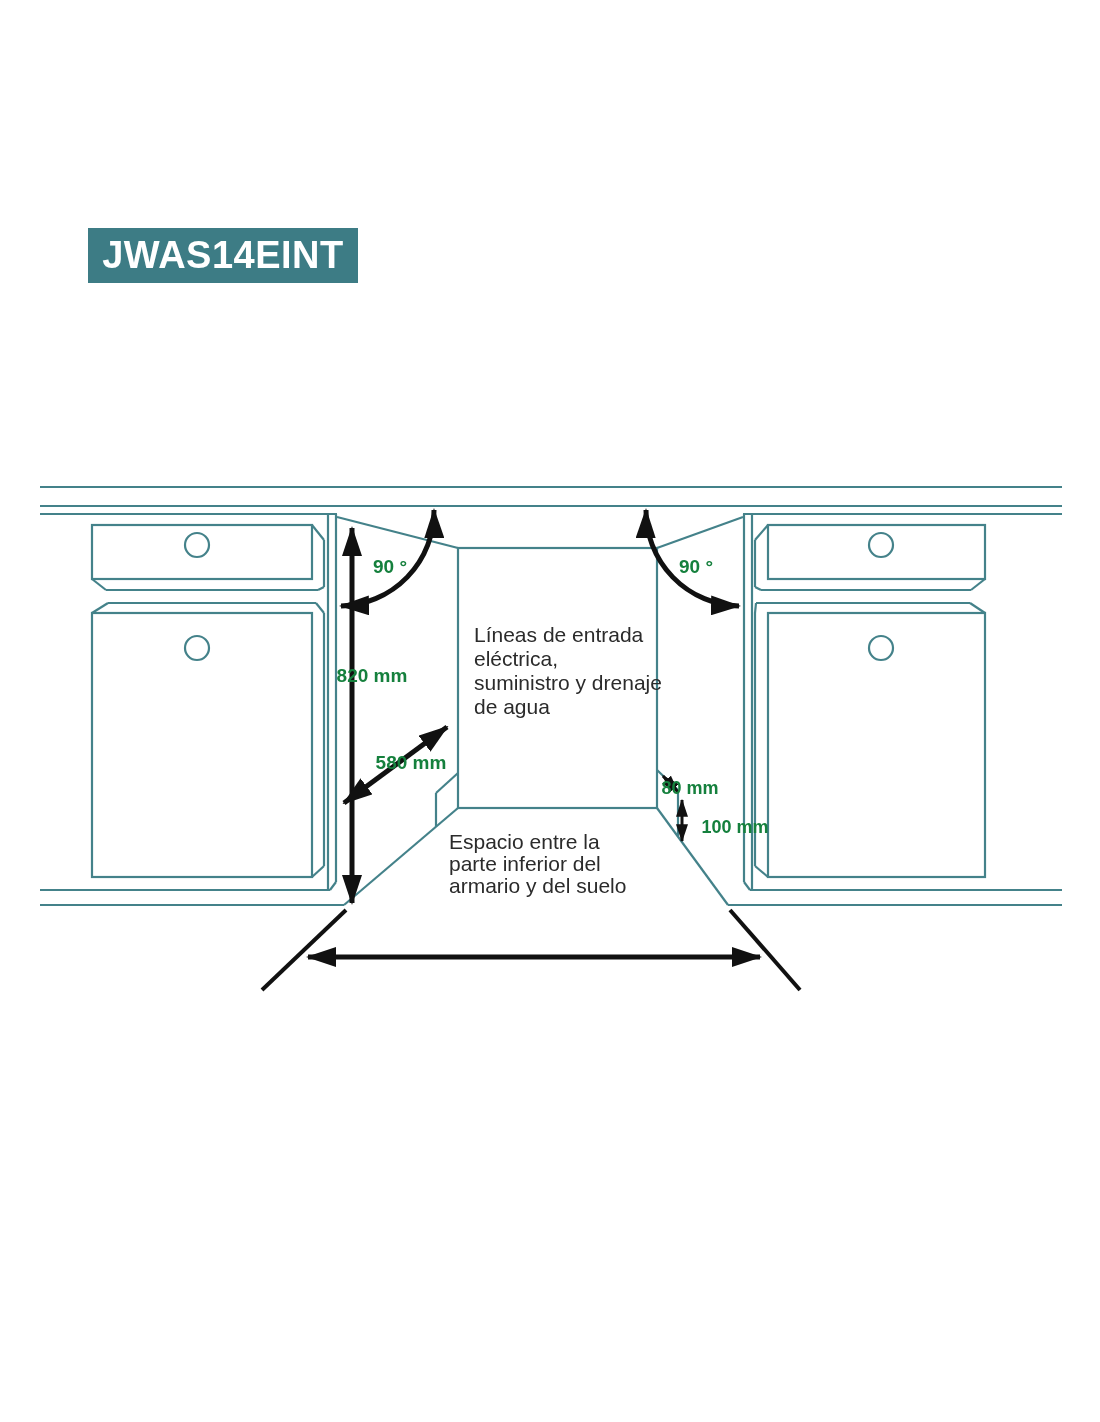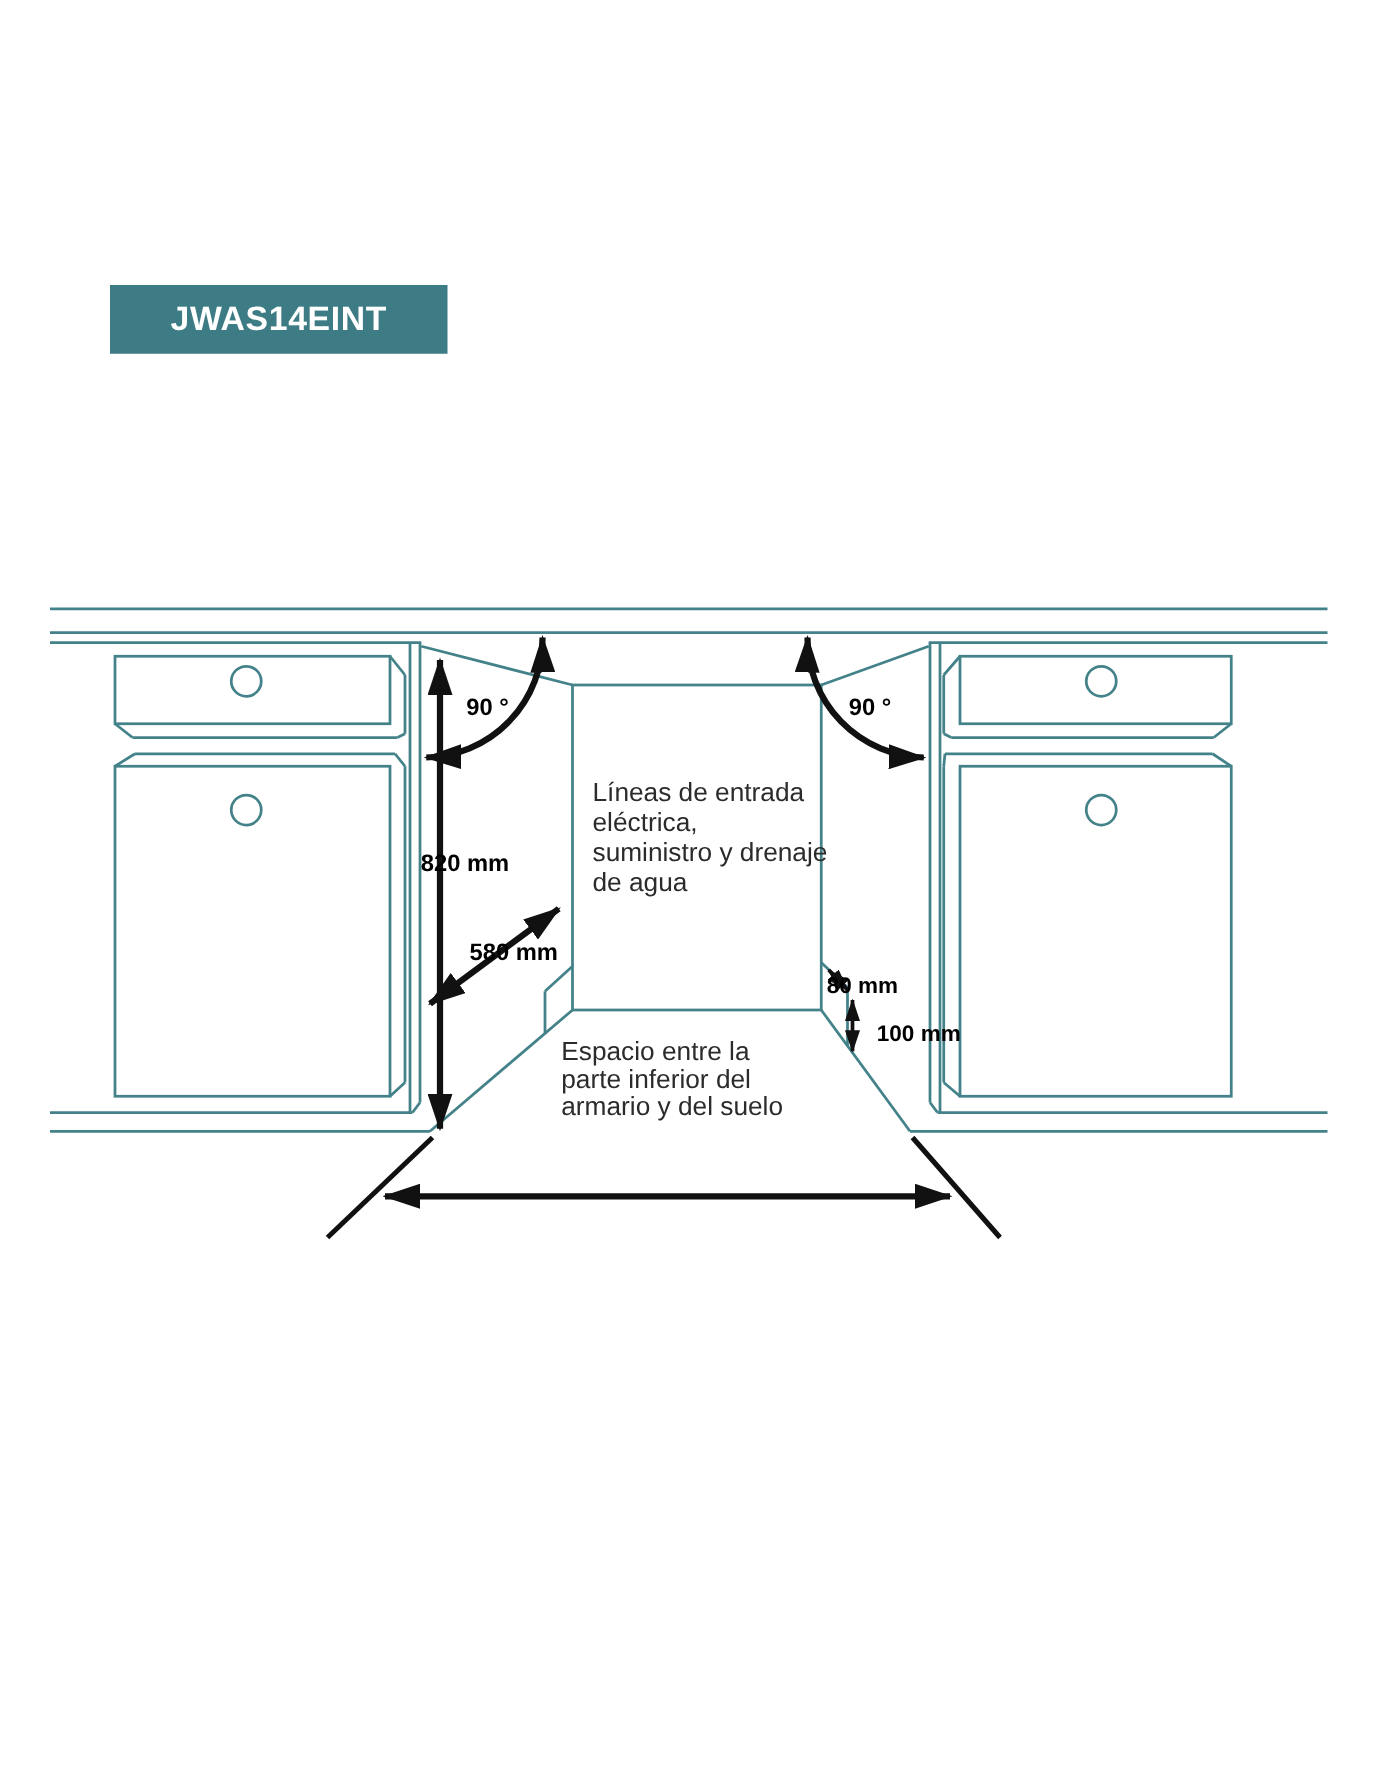--- a/index.html
+++ b/index.html
@@ -1,22 +1,22 @@
 <!DOCTYPE html>
 <html><head>
 <meta charset="utf-8">
 <style>
   html,body{margin:0;padding:0;background:#ffffff;}
   .canvas{position:relative;width:1100px;height:1422px;background:#ffffff;overflow:hidden;
           font-family:"Liberation Sans", sans-serif;}
   .canvas svg{position:absolute;left:0;top:0;}
   .badge{position:absolute;left:88px;top:228px;width:270px;height:55px;
-         background:#3d7c85;color:#ffffff;font-size:27px;font-weight:bold;
+         background:#3d7c85;color:#ffffff;font-size:38px;font-weight:bold;
          display:flex;align-items:center;justify-content:center;letter-spacing:.5px;}
-  .lbl{position:absolute;color:#000000;font-weight:bold;font-size:19px;text-align:center;white-space:nowrap;}
+  .lbl{position:absolute;color:#15803d;font-weight:bold;font-size:19px;text-align:center;white-space:nowrap;}
   .lbl.small{font-size:18px;}
   .note{position:absolute;color:#2b2b2b;font-size:21px;line-height:24px;white-space:pre-line;text-align:left;}
   .dimtext{position:absolute;color:#222222;font-size:23px;text-align:center;white-space:nowrap;width:420px;}
 </style>
 </head>
 <body>
 
 <div class="canvas">
 
   <svg width="1100" height="1422" viewBox="0 0 1100 1422">
@@ -127,21 +127,21 @@
       <line x1="730" y1="910" x2="800" y2="990" stroke-width="4"></line>
       <line x1="308" y1="957" x2="760" y2="957" stroke-width="5" marker-start="url(#ah)" marker-end="url(#ah)"></line>
     </g>
   </svg>
 
   <div class="badge">JWAS14EINT</div>
 
   <div class="lbl" style="left:362px;top:556px;width:56px;">90 °</div>
   <div class="lbl" style="left:668px;top:556px;width:56px;">90 °</div>
 
-  <div class="lbl" style="left:333px;top:681px;width:78px;">820 mm</div>
+  <div class="lbl" style="left:333px;top:665px;width:78px;">820 mm</div>
   <div class="lbl" style="left:372px;top:752px;width:78px;">580 mm</div>
   <div class="lbl small" style="left:659px;top:778px;width:62px;">80 mm</div>
   <div class="lbl small" style="left:700px;top:817px;width:70px;">100 mm</div>
 
   <div class="note" style="left:449px;top:831px;line-height:22px;">Espacio entre la
 parte inferior del
 armario y del suelo</div>
   <div class="note" style="left:474px;top:623px;">Líneas de entrada
 eléctrica,
 suministro y drenaje

